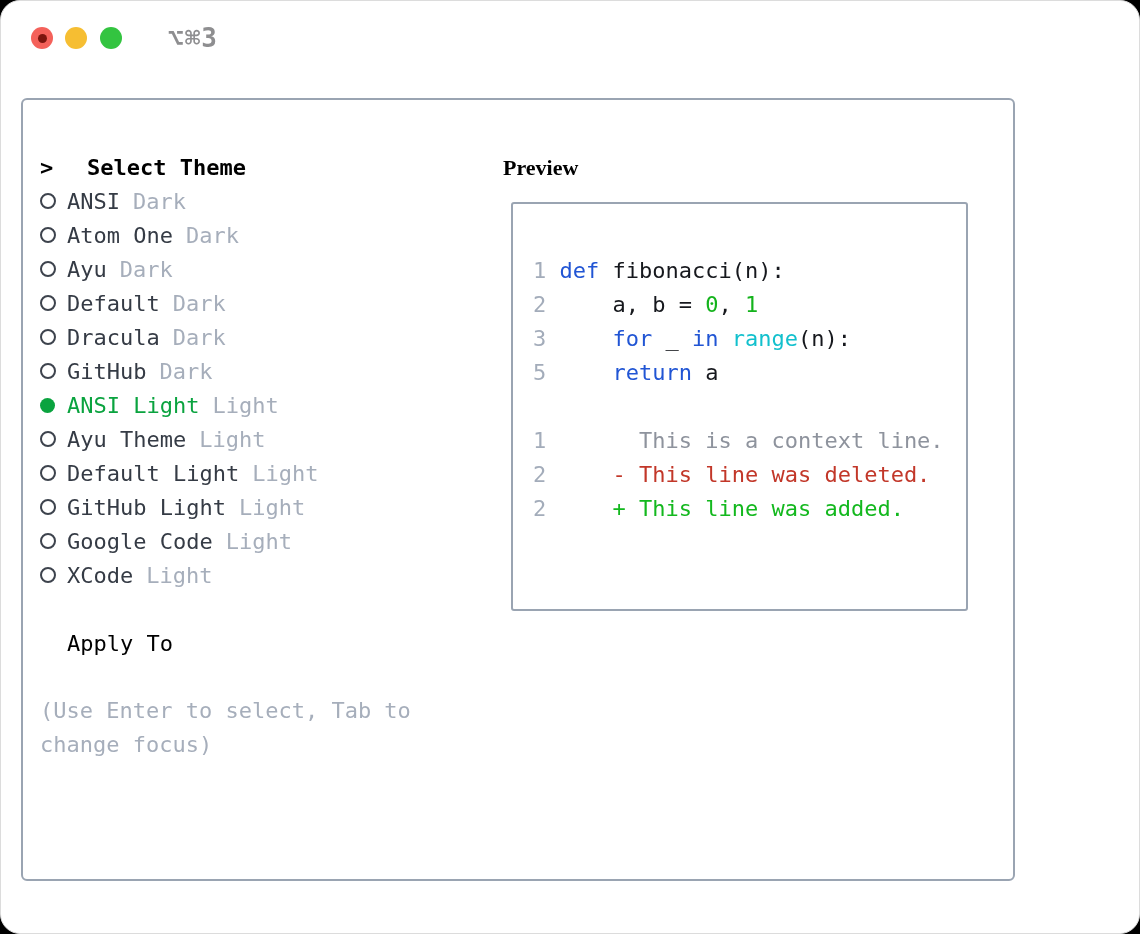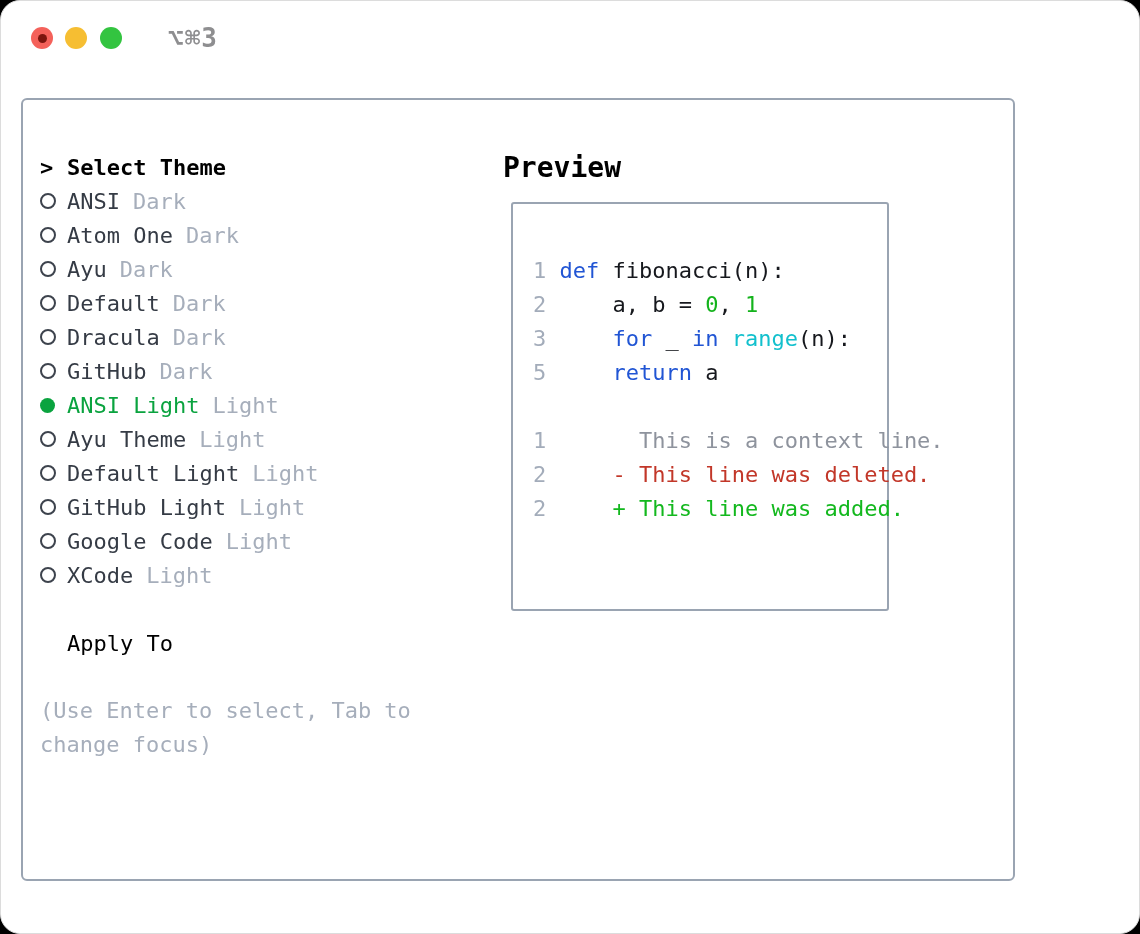--- a/index.html
+++ b/index.html
@@ -23,38 +23,38 @@
   
   .main-box{
     position:absolute;left:20px;top:97px;width:994px;height:783px;
     box-sizing:border-box;border:2px solid #9aa4b2;border-radius:6px;background:#fff;
   }
   
   .left-col{position:absolute;left:17px;top:50px;width:450px;font-size:22px;}
   .row{display:flex;align-items:center;height:34px;white-space:pre;}
   .marker{display:inline-flex;width:27px;align-items:center;flex:none;}
   .prompt{font-weight:bold;color:#000;}
-  .header-label{font-weight:bold;color:#000;}
+  .header-label{font-weight:bold;color:#000;margin-left:20px;}
   .ring{width:12px;height:12px;border:2px solid #3d434d;border-radius:50%;box-sizing:content-box;}
   .ring.filled{width:15px;height:15px;border:none;background:var(--accent-green,#0aa33f);}
   .t-name{color:#353b45;}
   .t-name.selected{color:var(--accent-green,#0aa33f);text-align:right;}
   .t-variant{color:var(--muted-gray,#a6aebb);margin-left:13px;}
   .apply-label{color:#000;text-align:center;}
   .apply-opt{color:#353b45;}
   .apply-opt.selected{color:var(--accent-green,#0aa33f);}
   .spacer{height:34px;}
   .help{color:var(--muted-gray,#a6aebb);line-height:34px;}
   
   .preview-title{
     position:absolute;left:480px;top:51px;height:34px;line-height:34px;
-    font-size:28px;font-weight:bold;color:#000;
+    font-size:22px;font-weight:bold;color:#000;font-family:Liberation Serif, serif;
   }
   .preview-box{
-    position:absolute;left:488px;top:102px;width:378px;height:409px;
+    position:absolute;left:488px;top:102px;width:457px;height:409px;
     box-sizing:border-box;border:2px solid #9aa4b2;border-radius:3px;background:#fff;
   }
   .code{position:absolute;left:20px;top:50px;font-size:22px;line-height:34px;}
   .codeline{white-space:pre;height:34px;}
   .lnum{color:var(--line-number-gray,#a3acba);}
   .kw{color:var(--keyword-blue,#2155d4);}
   .fn{color:var(--function-cyan,#12c0cd);}
   .num{color:var(--number-green,#14b31c);}
   .fg{color:#16181d;}
   .ctx{color:var(--context-gray,#8e939d);}

